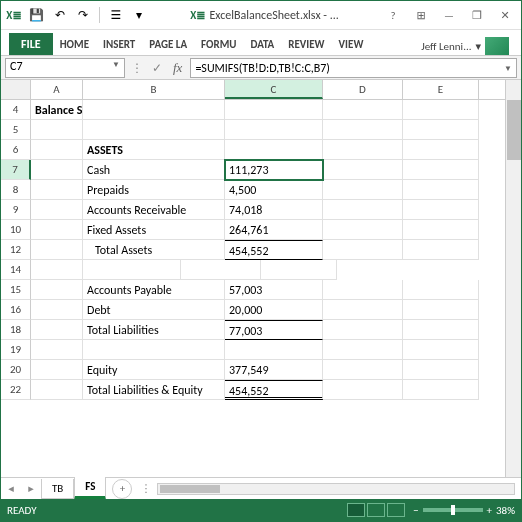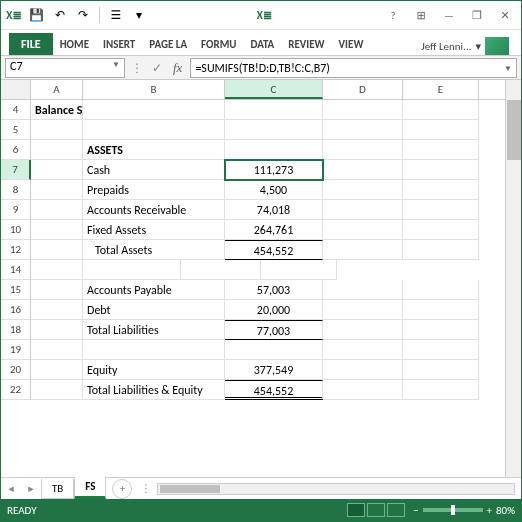--- a/index.html
+++ b/index.html
@@ -29,21 +29,21 @@
 .colheads { height: 20px; display: flex; background: #fff; border-bottom: 1px solid #ccc; }
 .corner { width: 30px; border-right: 1px solid #ccc; background: #f0f0f0; }
 .ch { border-right: 1px solid #ccc; text-align: center; font-size: 11px; color: #444; line-height: 20px; background: #fff; }
 .ch.sel { background: #d3f0e0; border-bottom: 2px solid #217346; }
 .ch-A { width: 52px; } .ch-B { width: 142px; } .ch-C { width: 98px; } .ch-D { width: 80px; } .ch-E { width: 76px; }
 .rows { flex: 1; overflow: hidden; }
 .row { height: 20px; display: flex; }
 .rh { width: 30px; border-right: 1px solid #ccc; border-bottom: 1px solid #e0e0e0; text-align: center; font-size: 11px; color: #444; line-height: 20px; background: #fff; }
 .rh.sel { background: #d3f0e0; border-right: 2px solid #217346; }
 .cell { border-right: 1px solid #e0e0e0; border-bottom: 1px solid #e0e0e0; font-size: 12px; padding: 0 4px; line-height: 20px; overflow: hidden; white-space: nowrap; }
-.c-A { width: 52px; } .c-B { width: 142px; } .c-C { width: 98px; text-align: center; } .c-D { width: 80px; } .c-E { width: 76px; }
+.c-A { width: 52px; } .c-B { width: 142px; } .c-C { width: 98px; text-align: left; } .c-D { width: 80px; } .c-E { width: 76px; }
 .bold { font-weight: bold; }
 .indent { padding-left: 12px; }
 .bt { border-top: 1px solid #000; }
 .bb { border-bottom: 1px solid #000; }
 .dbt { border-top: 1px solid #000; }
 .dbb { border-bottom: 3px double #000; }
 .cell.selcell { outline: 2px solid #217346; outline-offset: -1px; background: #fff; position: relative; z-index: 2; }
 .vscroll { width: 16px; background: #f0f0f0; border-left: 1px solid #ccc; position: relative; }
 .vthumb { position: absolute; top: 20px; width: 14px; left: 1px; height: 60px; background: #c0c0c0; }
 .sheettabs { height: 22px; background: #fff; border-top: 1px solid #ccc; display: flex; align-items: center; font-size: 11px; }
@@ -72,20 +72,21 @@
     <span class="qat-icon excel-icon">X≣</span>
     <span class="qat-icon">💾</span>
     <span class="qat-icon">↶</span>
     <span class="qat-icon">↷</span>
     <span class="qat-sep"></span>
     <span class="qat-icon">☰</span>
     <span class="qat-icon">▾</span>
   </div>
   <div class="title-center">
     <span class="excel-icon">X≣</span>
+    <span>ExcelBalanceSheet.xlsx - ...</span>
   </div>
   <div class="win-controls">
     <span class="win-btn">?</span>
     <span class="win-btn">⊞</span>
     <span class="win-btn">—</span>
     <span class="win-btn">❐</span>
     <span class="win-btn">✕</span>
   </div>
 </div>
 
@@ -274,15 +275,15 @@
   <div class="status-left">READY</div>
   <div class="view-btns">
     <span class="act"></span>
     <span></span>
     <span></span>
   </div>
   <div class="zoom">
     <span>−</span>
     <div class="slider"></div>
     <span>+</span>
-    <span>80%</span>
+    <span>38%</span>
   </div>
 </div>
 
 </body></html>

